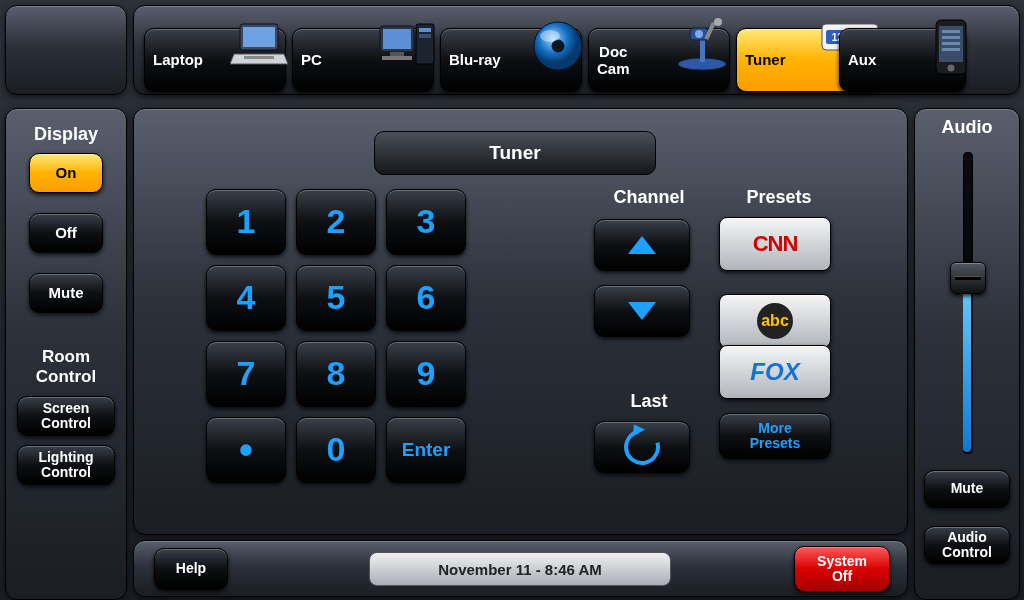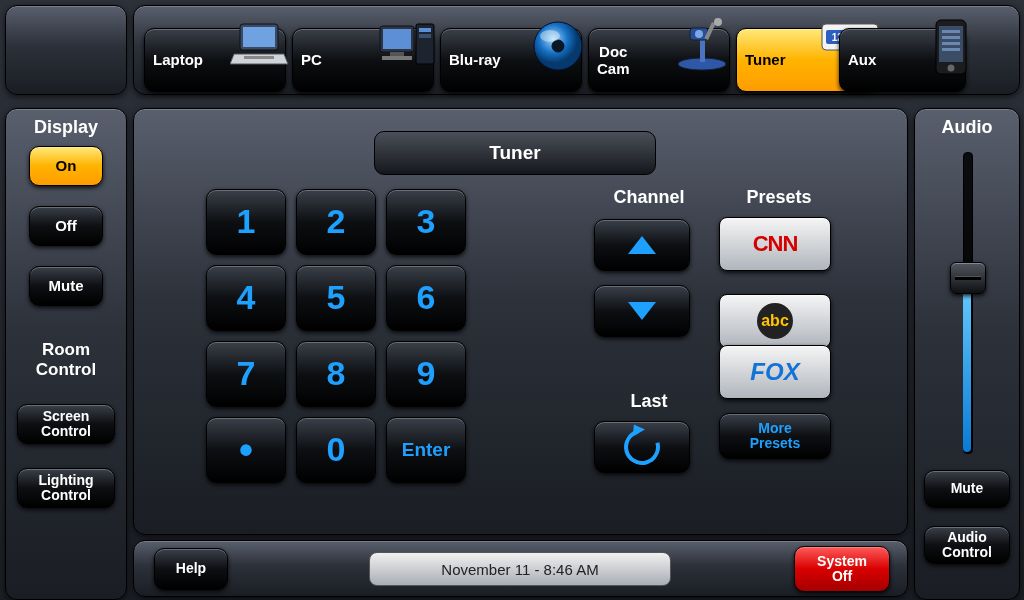--- a/index.html
+++ b/index.html
@@ -14,24 +14,24 @@
 .srcspacer{position:absolute;left:5px;top:5px;width:120px;height:88px}
 .src{position:absolute;top:22px;width:140px;height:62px}
 .srcbtn{position:absolute;left:0;top:0;width:140px;height:62px}
 .srcbtn span{position:absolute;left:8px;top:50%;transform:translateY(-50%)}
 
 #left{position:absolute;left:5px;top:108px;width:120px;height:490px}
 #center{position:absolute;left:133px;top:108px;width:773px;height:425px}
 #right{position:absolute;left:914px;top:108px;width:104px;height:490px}
 #bottom{position:absolute;left:133px;top:540px;width:773px;height:55px}
 
-.lbl-disp{margin-top:8px;font-size:18px}
+.lbl-disp{margin-top:15px;font-size:18px}
 .lbtn{width:72px;height:38px;margin:8px auto 0 auto}
 .lbl-room{margin-top:34px;font-size:17px}
-.wbtn{width:96px;height:38px;margin:24px auto 0 auto;font-size:14px}
+.wbtn{width:96px;height:38px;margin:9px auto 0 auto;font-size:14px}
 
 #titlebar{position:absolute;left:240px;top:22px;width:280px;height:42px;border-radius:10px;background:linear-gradient(to bottom,#4a4f59 0%,#15171b 100%);border:1px solid #000;display:flex;align-items:center;justify-content:center;font-weight:bold;font-size:19px}
 #keypad{position:absolute;left:72px;top:80px}
 .key{position:absolute;width:78px;height:64px;font-size:34px;color:#1ea0ff}
 .key.enter{font-size:19px;color:#1ea0ff}
 .key.dot{font-size:40px}
 #chan-lbl{position:absolute;left:460px;top:78px;width:110px;font-size:18px}
 .chanbtn{position:absolute;left:460px;width:94px;height:50px}
 #last-lbl{position:absolute;left:460px;top:282px;width:110px;font-size:18px}
 #preset-lbl{position:absolute;left:585px;top:78px;width:120px;font-size:18px}
@@ -46,21 +46,21 @@
 
 #vol-lbl{margin-top:8px;font-size:18px}
 #slider{position:relative;width:34px;height:300px;margin:14px auto 0 auto}
 #slider .track{position:absolute;left:13px;top:0;width:8px;height:300px;border-radius:4px;background:linear-gradient(to bottom,#0b0c0f 0%,#000 100%);border:1px solid #000}
 #slider .fill{position:absolute;left:13px;bottom:0;width:8px;height:180px;border-radius:4px;background:linear-gradient(to bottom,#6cd0ff 0%,#0a7ad6 100%)}
 #slider .knob{position:absolute;left:0;top:110px;width:34px;height:30px;border-radius:6px;background:linear-gradient(to bottom,#52565f 0%,#0e1013 100%);border:1px solid #000;box-shadow:inset 0 1px 0 rgba(255,255,255,.3),0 2px 4px rgba(0,0,0,.8)}
 #slider .knob::after{content:"";position:absolute;left:4px;right:4px;top:13px;height:3px;background:#000;border-top:1px solid #555}
 .rbtn{width:84px;height:36px;margin:18px auto 0 auto;font-size:14px}
 
 #helpbtn{position:absolute;left:20px;top:7px;width:72px;height:40px;font-size:14px}
-#datetime{position:absolute;left:235px;top:11px;width:300px;height:32px;border-radius:8px;background:linear-gradient(to bottom,#f0f0f0 0%,#a9adb5 100%);color:#222;display:flex;align-items:center;justify-content:center;font-weight:normal;font-size:15px;border:1px solid #555}
+#datetime{position:absolute;left:235px;top:11px;width:300px;height:32px;border-radius:8px;background:linear-gradient(to bottom,#f0f0f0 0%,#a9adb5 100%);color:#222;display:flex;align-items:center;justify-content:center;font-weight:bold;font-size:15px;border:1px solid #555}
 #sysoff{position:absolute;left:660px;top:5px;width:94px;height:44px;font-size:14px}
 
 .ico{position:absolute;right:-6px;top:-10px}
 .ico svg{display:block}
 </style>
 </head>
 <body>
 
 <div id="topbar">
   <div class="panel srcspacer"></div>

